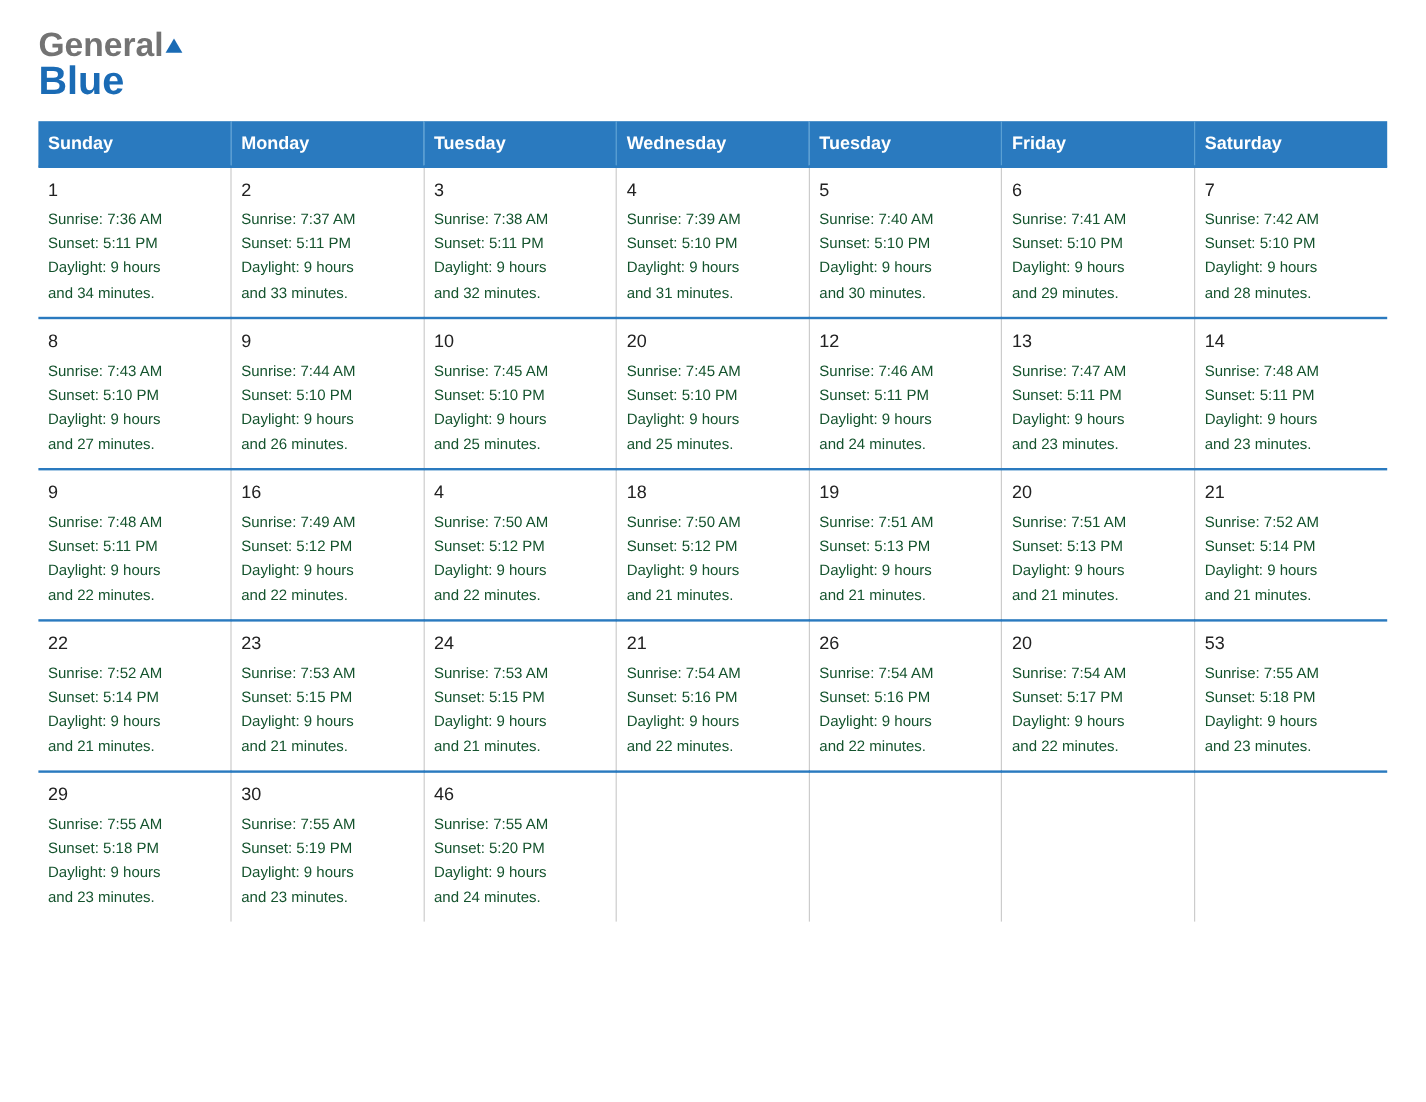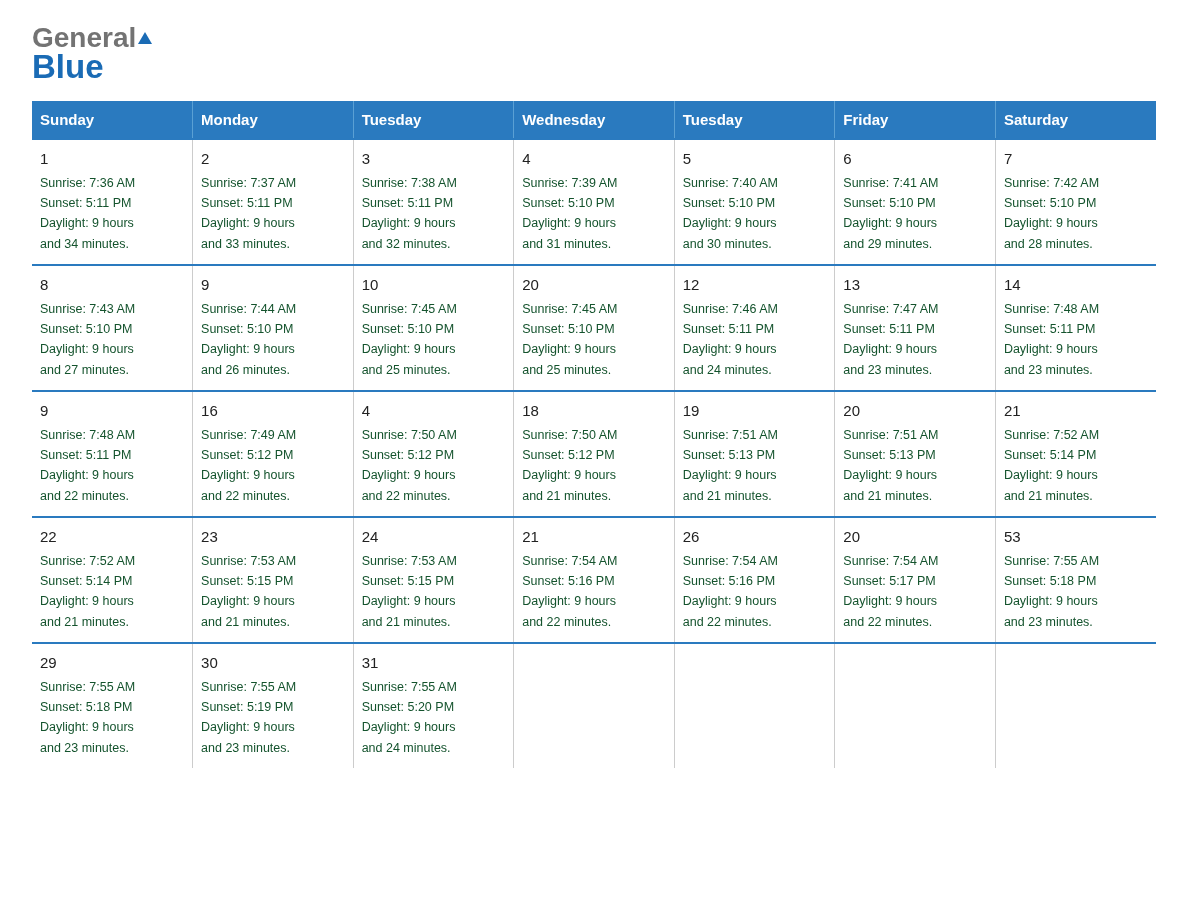--- a/index.html
+++ b/index.html
@@ -153,20 +153,20 @@
         <td><span class="day-num">23</span><span class="day-info">Sunrise: 7:53 AM<br>Sunset: 5:15 PM<br>Daylight: 9 hours<br>and 21 minutes.</span></td>
         <td><span class="day-num">24</span><span class="day-info">Sunrise: 7:53 AM<br>Sunset: 5:15 PM<br>Daylight: 9 hours<br>and 21 minutes.</span></td>
         <td><span class="day-num">21</span><span class="day-info">Sunrise: 7:54 AM<br>Sunset: 5:16 PM<br>Daylight: 9 hours<br>and 22 minutes.</span></td>
         <td><span class="day-num">26</span><span class="day-info">Sunrise: 7:54 AM<br>Sunset: 5:16 PM<br>Daylight: 9 hours<br>and 22 minutes.</span></td>
         <td><span class="day-num">20</span><span class="day-info">Sunrise: 7:54 AM<br>Sunset: 5:17 PM<br>Daylight: 9 hours<br>and 22 minutes.</span></td>
         <td><span class="day-num">53</span><span class="day-info">Sunrise: 7:55 AM<br>Sunset: 5:18 PM<br>Daylight: 9 hours<br>and 23 minutes.</span></td>
       </tr>
       <tr>
         <td><span class="day-num">29</span><span class="day-info">Sunrise: 7:55 AM<br>Sunset: 5:18 PM<br>Daylight: 9 hours<br>and 23 minutes.</span></td>
         <td><span class="day-num">30</span><span class="day-info">Sunrise: 7:55 AM<br>Sunset: 5:19 PM<br>Daylight: 9 hours<br>and 23 minutes.</span></td>
-        <td><span class="day-num">31</span><span class="day-info">Sunrise: 7:55 AM<br>Sunset: 5:20 PM<br>Daylight: 9 hours<br>and 24 minutes.</span></td>
+        <td><span class="day-num">46</span><span class="day-info">Sunrise: 7:55 AM<br>Sunset: 5:20 PM<br>Daylight: 9 hours<br>and 24 minutes.</span></td>
         <td class="empty-cell"></td>
         <td class="empty-cell"></td>
         <td class="empty-cell"></td>
         <td class="empty-cell"></td>
       </tr>
     </tbody>
 </table>
 
 </body></html>

